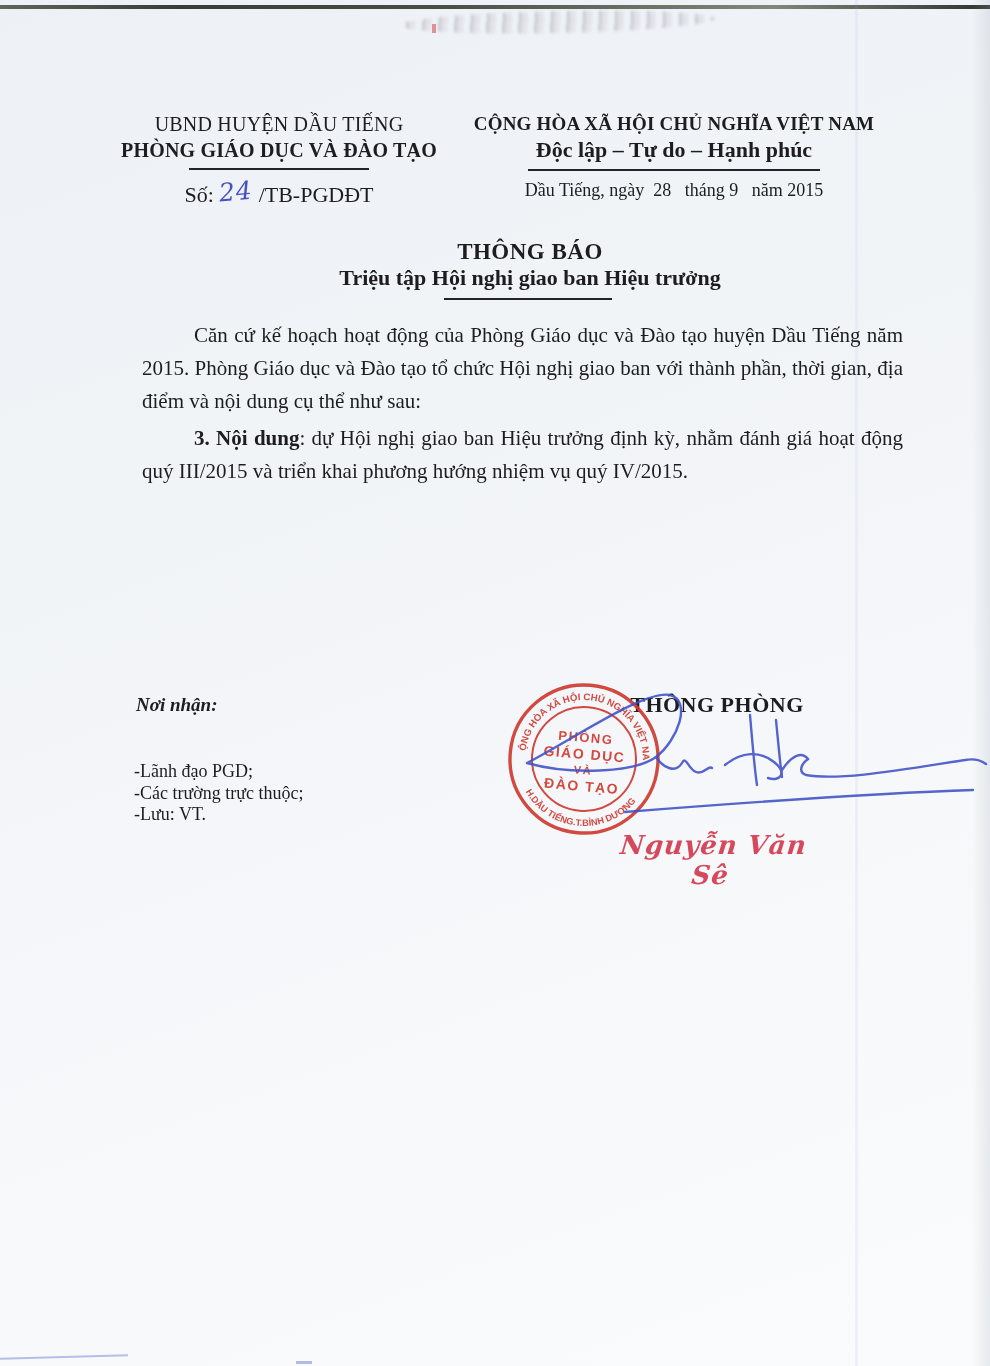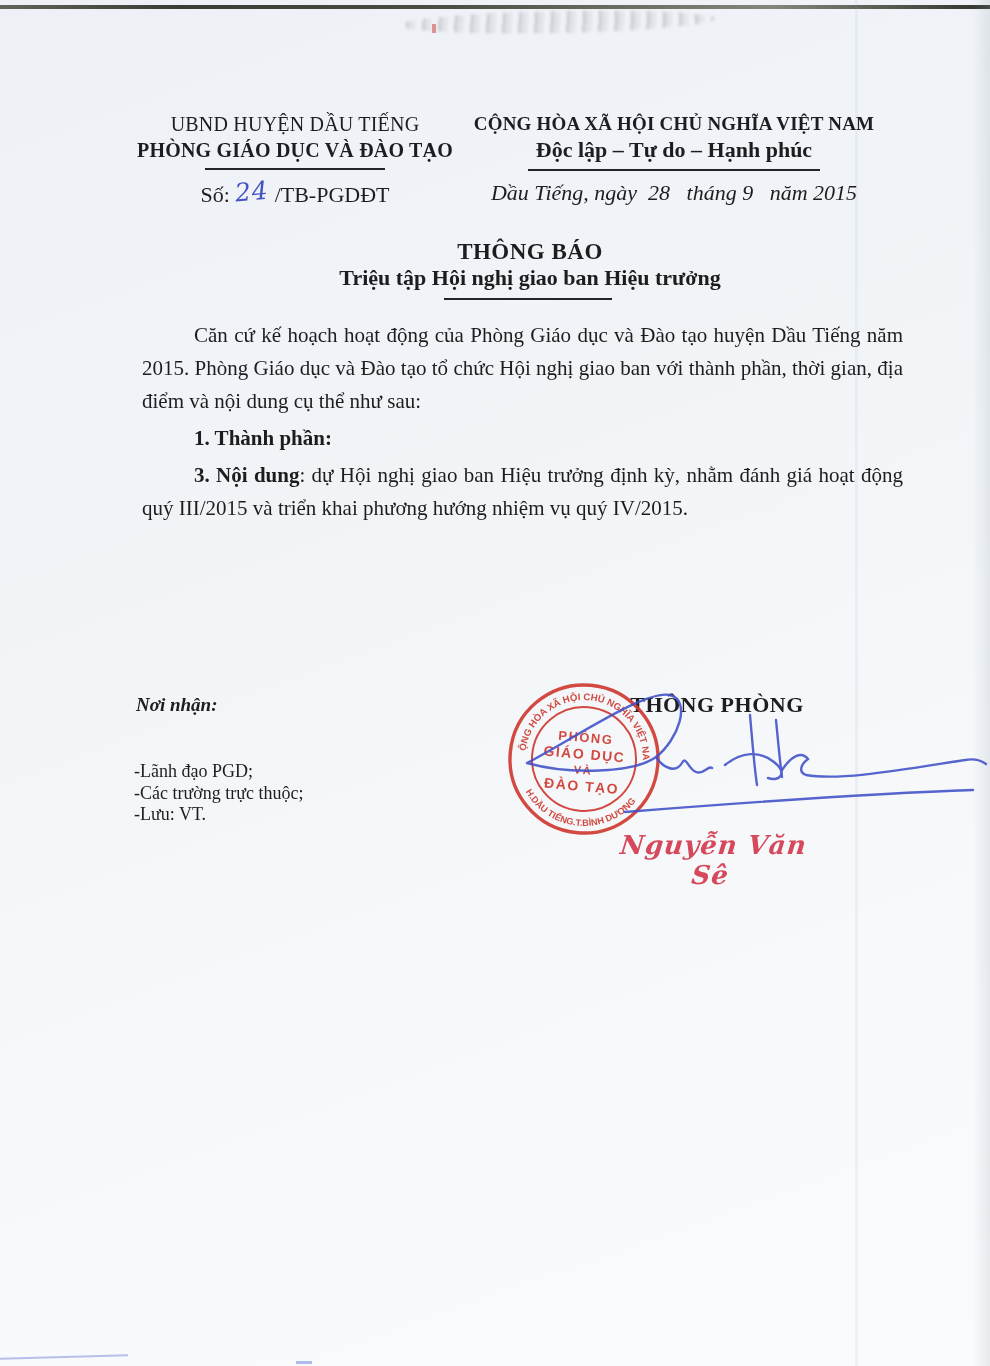--- a/index.html
+++ b/index.html
@@ -18,33 +18,33 @@
   .red-dot{position:absolute;left:432px;top:24px;width:4px;height:9px;background:rgba(205,70,70,.55);filter:blur(.5px);}
   .streak-vertical{position:absolute;left:855px;top:0;width:3px;height:100%;
         background:rgba(150,160,215,.10);}
   .right-edge-shade{position:absolute;right:0;top:0;width:18px;height:100%;
         background:linear-gradient(to right,rgba(160,170,185,0),rgba(160,170,185,.22));}
   .bottom-blue-line{position:absolute;left:0;top:1356px;width:128px;height:2px;
         background:rgba(75,95,200,.38);transform:rotate(-1.6deg);}
   .bottom-blue-dash{position:absolute;left:296px;top:1361px;width:16px;height:3px;background:rgba(90,110,210,.45);}
 
   
-  .hdr-left{position:absolute;left:128px;top:113px;width:334px;text-align:center;}
+  .hdr-left{position:absolute;left:112px;top:113px;width:334px;text-align:center;}
   .hdr-right{position:absolute;left:450px;top:113px;width:448px;text-align:center;}
   .hdr-l1{font-size:20px;letter-spacing:.2px;}
   .hdr-l2{font-size:20px;font-weight:bold;margin-top:3px;letter-spacing:.2px;}
   .hdr-r1{font-size:19px;font-weight:bold;letter-spacing:.2px;}
   .hdr-r2{font-size:22px;font-weight:bold;margin-top:2px;}
   .rule{height:2px;background:#23242a;margin:6px auto 0 auto;}
   .rule-left{width:180px;}
   .rule-right{width:292px;}
   .so-line{margin-top:9px;font-size:22px;white-space:pre;}
   .hand-number{display:inline-block;color:#4553c2;font-style:italic;font-size:25px;
         font-family:"DejaVu Serif",serif;transform:rotate(-5deg) translateY(-2px);letter-spacing:1px;}
-  .date-line{margin-top:9px;font-size:22px;font-style:italic;white-space:pre;}
+  .date-line{margin-top:9px;font-size:18px;white-space:pre;}
 
   
   .title-block{position:absolute;left:0;top:239px;width:980px;text-align:center;padding-left:40px;}
   .title-1{font-size:23px;font-weight:bold;letter-spacing:.5px;}
   .title-2{font-size:22px;font-weight:bold;}
   .title-rule{width:168px;height:2px;background:#23242a;margin:7px auto 0 auto;position:relative;left:-2px;}
 
   
   .doc-body{position:absolute;left:138px;top:315px;width:769px;font-size:21px;line-height:33px;
         text-align:justify;}
@@ -88,21 +88,20 @@
   </div>
 
   <div class="title-block">
     <div class="title-1">THÔNG BÁO</div>
     <div class="title-2">Triệu tập Hội nghị giao ban Hiệu trưởng</div>
     <div class="title-rule"></div>
   </div>
 
   <div class="doc-body">
     <p><span>Căn cứ kế hoạch hoạt động của Phòng Giáo dục và Đào tạo huyện Dầu Tiếng năm 2015. Phòng Giáo dục và Đào tạo tổ chức Hội nghị giao ban với thành phần, thời gian, địa điểm và nội dung cụ thể như sau:</span></p>
-    <p><span class="b">1. Thành phần:</span></p>
     <p><span class="b">3. Nội dung</span><span>: dự Hội nghị giao ban Hiệu trưởng định kỳ, nhằm đánh giá hoạt động quý III/2015 và triển khai phương hướng nhiệm vụ quý IV/2015.</span></p>
   </div>
 
   <div class="noi-nhan">Nơi nhận:</div>
   <div class="signer-title">THÔNG PHÒNG</div>
 
   <div class="recipients">
     <div>-Lãnh đạo PGD;</div>
     <div>-Các trường trực thuộc;</div>
     <div>-Lưu: VT.</div>

